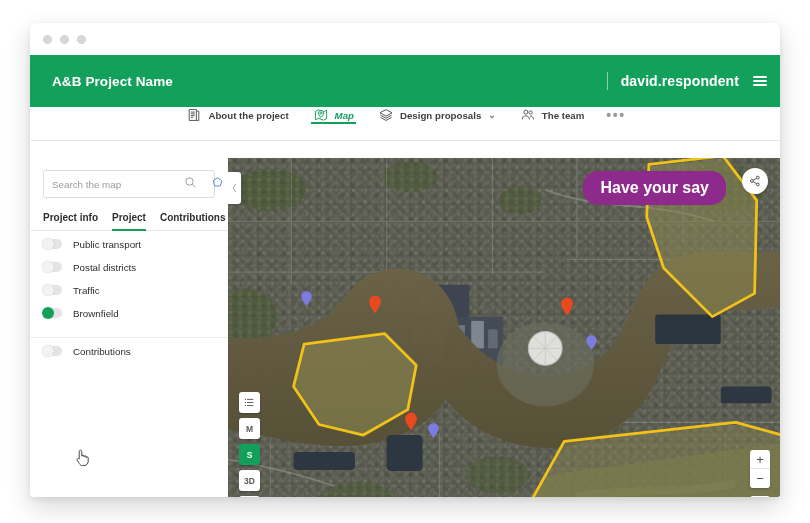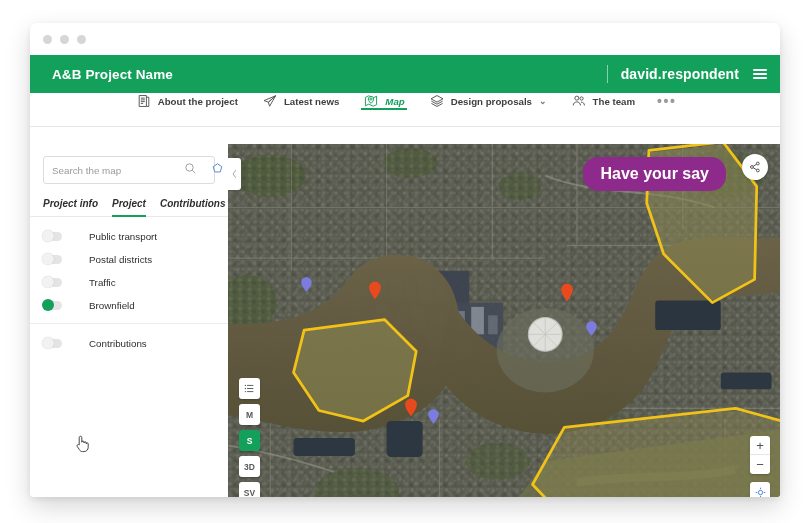--- a/index.html
+++ b/index.html
@@ -25,21 +25,21 @@
   #titlebar {
     height: 32px;
     background: #ffffff;
     display: flex; align-items: center;
     padding-left: 13px;
   }
   .dot { width: 9px; height: 9px; border-radius: 50%; background: #d6d6d6; margin-right: 8px; }
 
   
   #appheader {
-    height: 38px;
+    height: 52px;
     background: #12a05b;
     display: flex; align-items: center;
     padding: 0 13px 0 22px;
     color: #fff;
   }
   #project-title {
     font-size: 13.5px; font-weight: bold; letter-spacing: .1px;
     flex: 1;
   }
   #user-sep { width: 1px; height: 18px; background: rgba(255,255,255,.5); margin-right: 13px; }
@@ -83,31 +83,31 @@
     height: 28px; border: 1px solid #dcdcdc; border-radius: 3px;
     display: flex; align-items: center; padding: 0 8px; background: #fff;
   }
   #searchinput {
     flex: 1; border: none; outline: none; font-size: 9.8px;
     color: #8d8d8d; font-family: "Liberation Sans", sans-serif; background: transparent;
   }
   #searchinput::placeholder { color: #9a9a9a; }
   .sep-v { width: 1px; height: 14px; background: #dedede; margin: 0 7px; }
 
-  #tabs { display: flex; gap: 14px; padding: 14px 13px 0 13px; border-bottom: 1px solid #e9e9e9; font-style: italic; }
+  #tabs { display: flex; gap: 14px; padding: 14px 13px 0 13px; border-bottom: 1px solid #e9e9e9; }
   .tab {
     font-size: 10px; font-weight: bold; color: #2e2e2e;
     padding-bottom: 7px; position: relative; white-space: nowrap;
   }
   .tab.active::after {
     content:""; position:absolute; left:0; right:0; bottom:-1px; height:2.5px; background:#12a05b;
   }
 
   .layer-group { border-bottom: 1px solid #ececec; padding: 8px 0 6px 0; }
-  .layer-row { display: flex; align-items: center; height: 23px; padding: 0 13px; gap: 16px; }
+  .layer-row { display: flex; height: 23px; padding: 0 13px; }
   .toggle {
     width: 19px; height: 9.5px; border-radius: 6px; background: #e4e4e4;
     position: relative; flex: none; margin-right: 11px;
   }
   .toggle .knob {
     position: absolute; top: -1.5px; left: -1px;
     width: 12px; height: 12px; border-radius: 50%;
     background: #f2f2f2; box-shadow: 0 0 1px rgba(0,0,0,.25);
   }
   .toggle.on .knob { background: #12a05b; box-shadow: none; }
@@ -186,29 +186,20 @@
       <span class="nicon">
         <svg viewBox="0 0 20 20" width="16" height="16" fill="none" stroke="#555" stroke-width="1.2">
           <path d="M4 3.2 L13 3.2 L13 16.8 L4 16.8 Z"></path>
           <path d="M13 5.2 L16 5.2 L16 16.8 L13 16.8"></path>
           <path d="M6 6.4h5M6 8.6h5M6 10.8h5M6 13h3"></path>
         </svg>
       </span>
       <span>About the project</span>
     </div>
 
-    <div class="navitem">
-      <span class="nicon">
-        <svg viewBox="0 0 20 20" width="16" height="16" fill="none" stroke="#555" stroke-width="1.2" stroke-linejoin="round">
-          <path d="M17 3.5 L2.5 9.5 L8 11.5 L17 3.5 Z"></path>
-          <path d="M17 3.5 L8 11.5 L9.5 16.5 L17 3.5 Z"></path>
-        </svg>
-      </span>
-      <span>Latest news</span>
-    </div>
 
     <div class="navitem active">
       <span class="nicon">
         <svg viewBox="0 0 20 20" width="16" height="16" fill="none" stroke="#12a05b" stroke-width="1.2" stroke-linejoin="round">
           <path d="M3 5.5 L7 3.5 L13 6 L17 4 L17 14.5 L13 16.5 L7 14 L3 16 Z"></path>
           <path d="M10 4.2c-2 0-3.4 1.5-3.4 3.3 0 2.4 3.4 5.6 3.4 5.6s3.4-3.2 3.4-5.6c0-1.8-1.4-3.3-3.4-3.3z" fill="#fff"></path>
           <circle cx="10" cy="7.5" r="1.4"></circle>
         </svg>
       </span>
       <span>Map</span>

